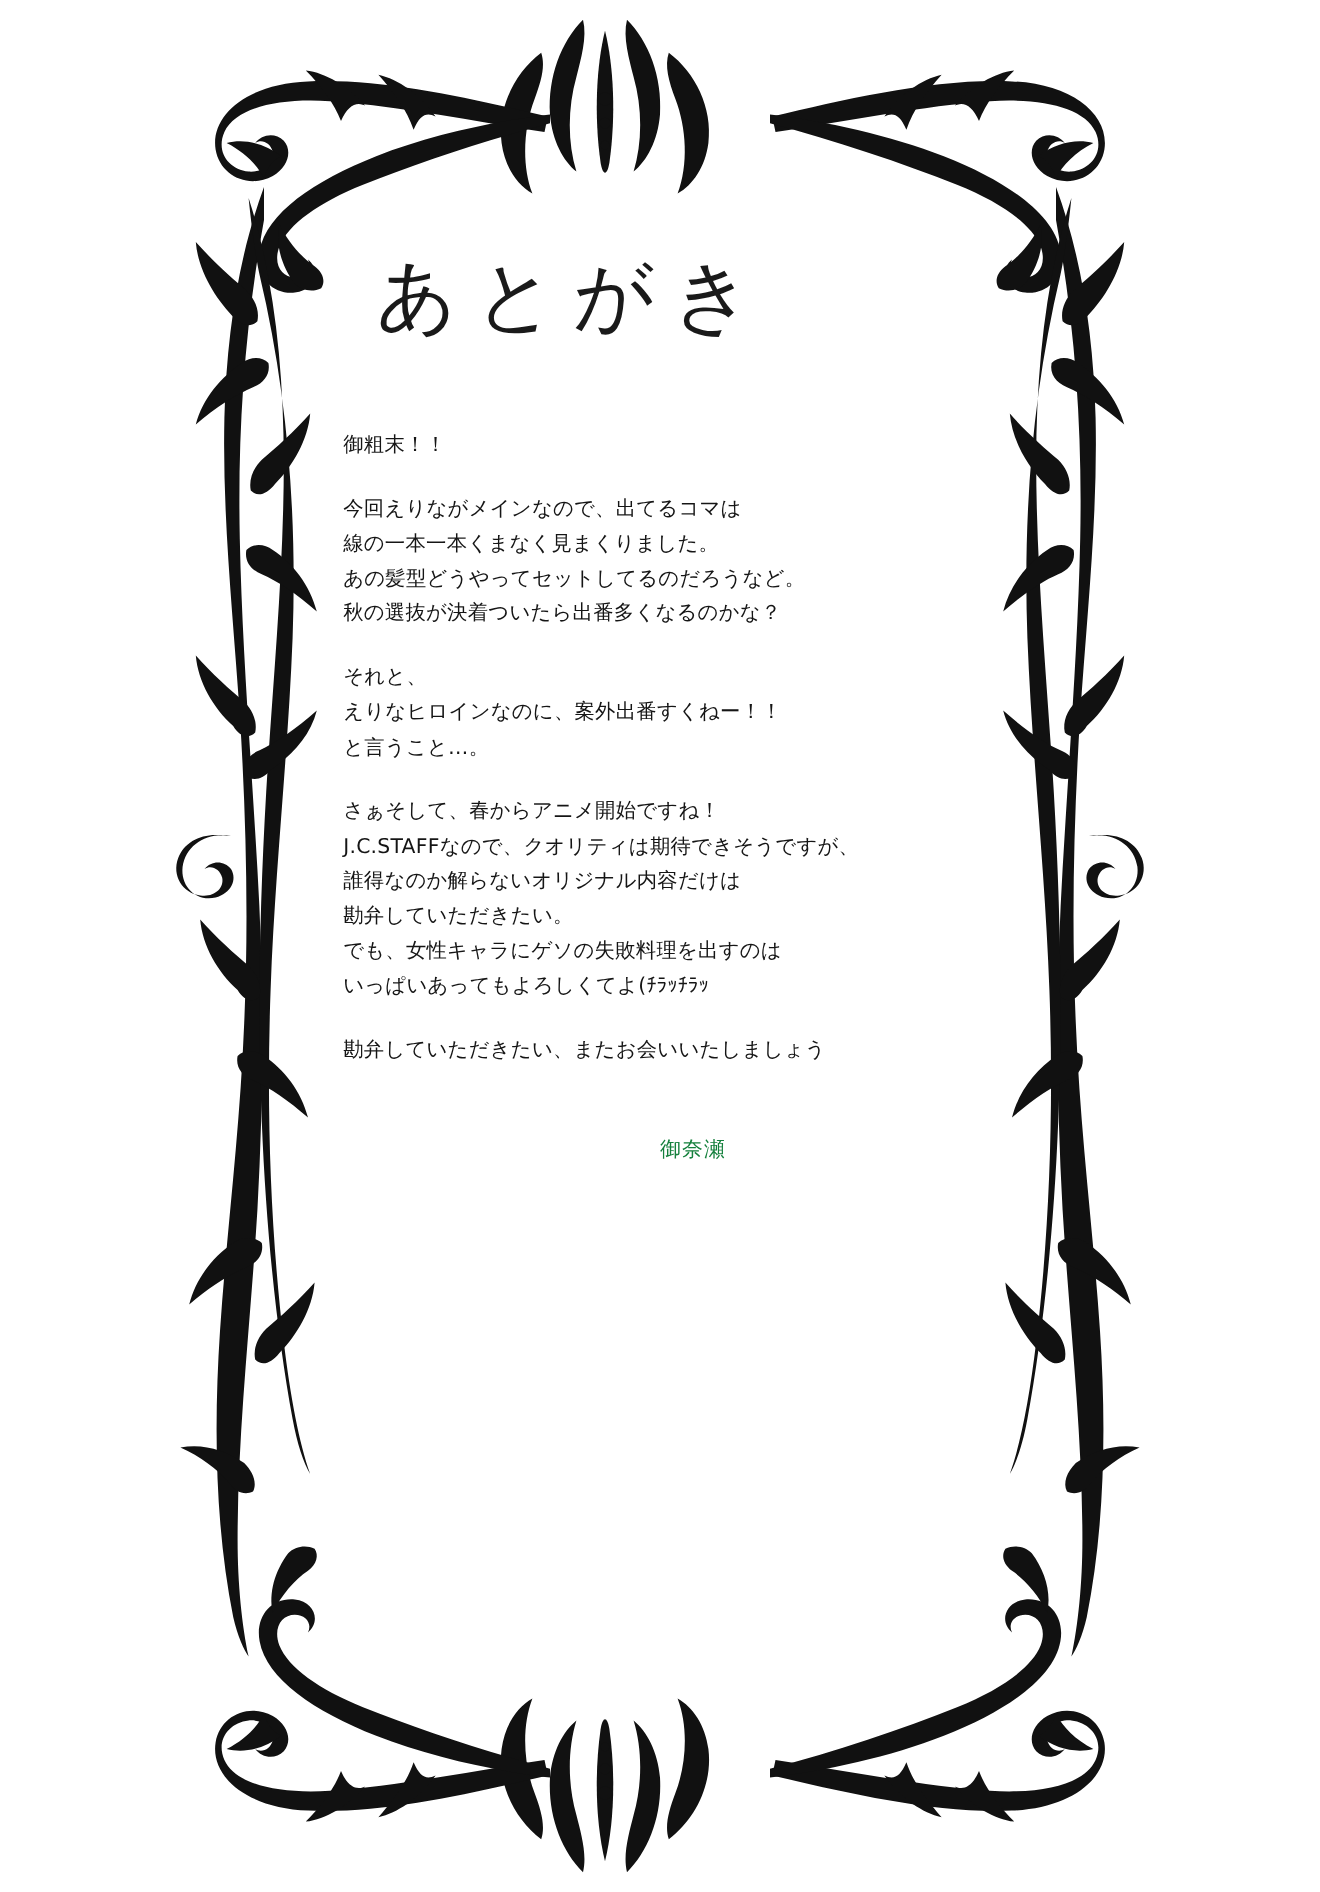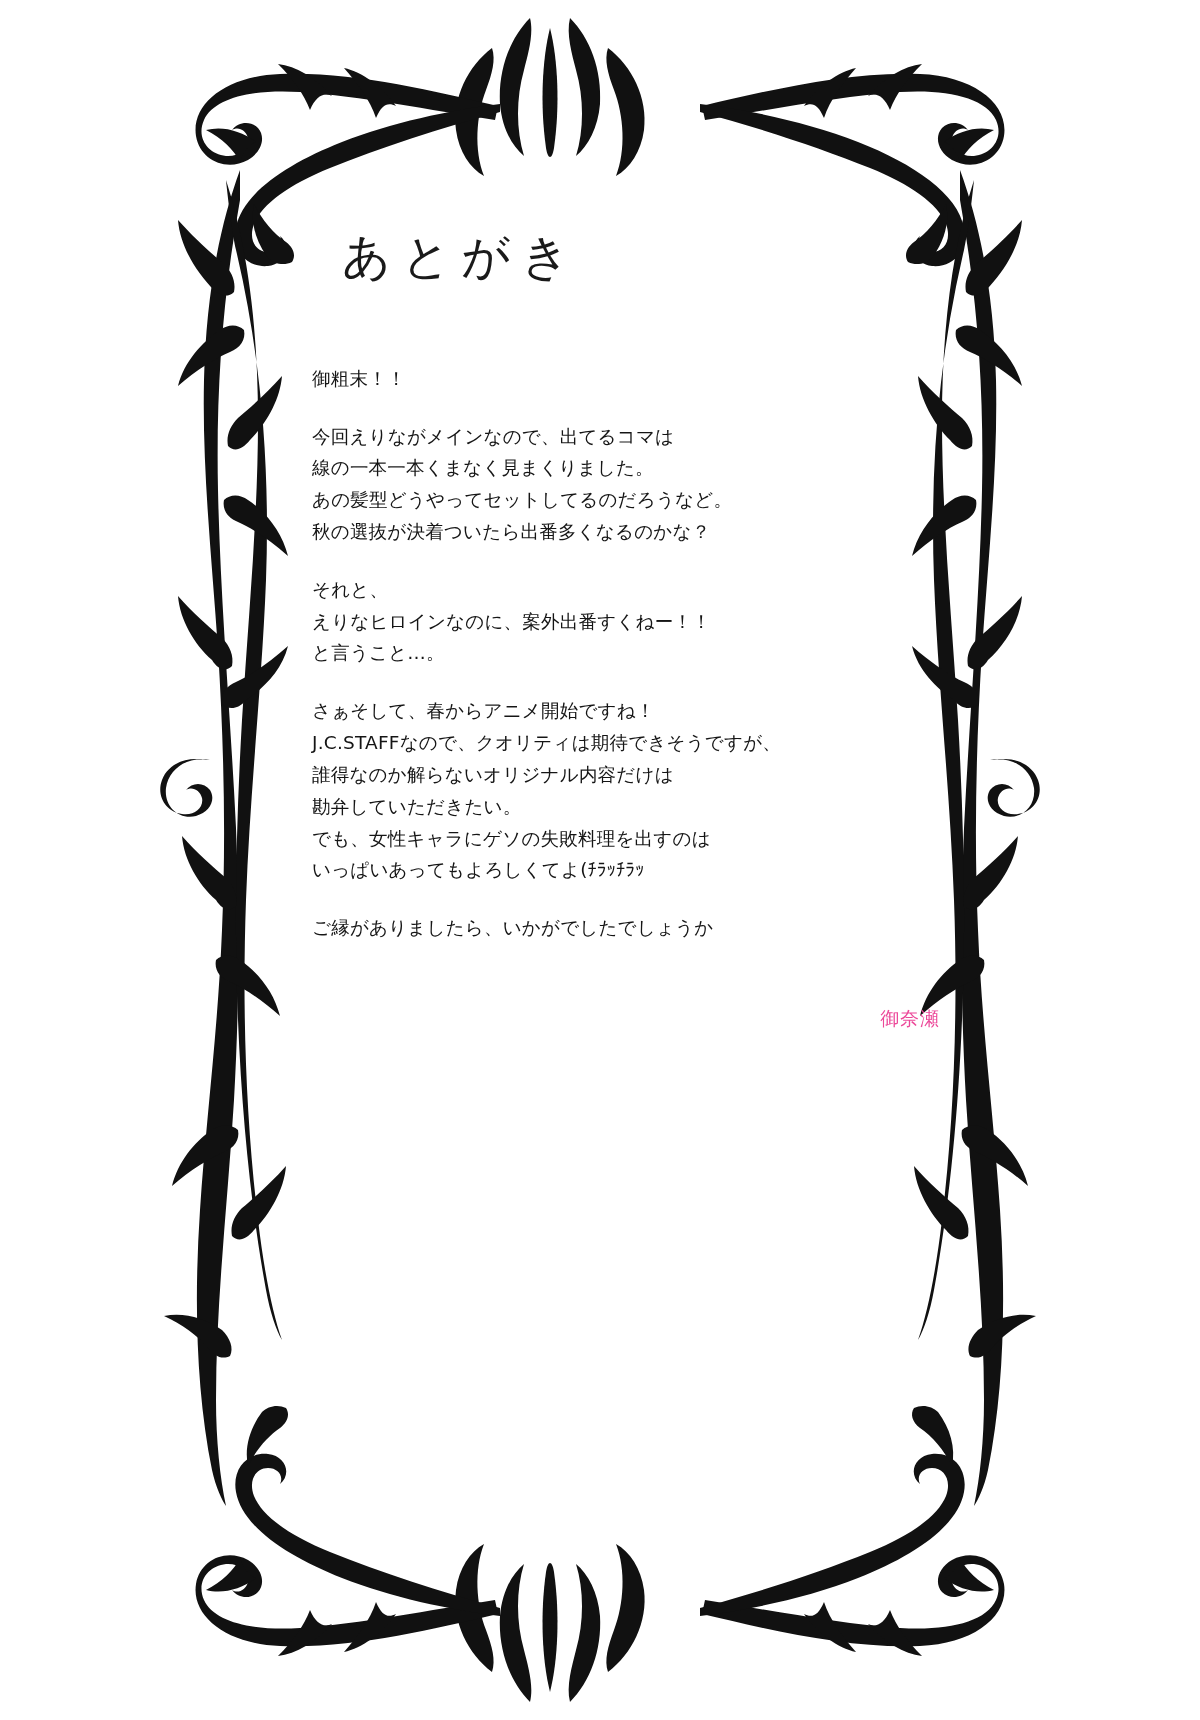--- a/index.html
+++ b/index.html
@@ -35,21 +35,21 @@
   
   .content {
     position: absolute;
     left: 300px;
     top: 230px;
     width: 640px;
   }
 
   .afterword-title {
     font-family: "DejaVu Sans", sans-serif;
-    font-size: 48px;
+    font-size: 72px;
     line-height: 1.1;
     letter-spacing: 0.22em;
     font-weight: 300;
     color: #1a1a1a;
     margin: 0 0 80px 42px;
     white-space: nowrap;
   }
 
   .body-block {
     font-family: "DejaVu Sans", sans-serif;
@@ -58,23 +58,22 @@
     letter-spacing: 0.012em;
     color: #151515;
     white-space: pre-wrap;
     margin: 0 0 26px 12px;
   }
 
   .signature {
     font-family: "DejaVu Sans", sans-serif;
     font-size: 19px;
     letter-spacing: 0.05em;
-    color: #ec4899;
+    color: #15803d;
     margin: 62px 0 0 300px;
-    text-align: right;
   }
 </style>
 </head>
 <body>
 
 <div class="page">
 
   <svg class="frame-svg" viewBox="0 0 1200 1720" xmlns="http://www.w3.org/2000/svg">
     <g fill="#111111">
 
@@ -176,18 +175,18 @@
 秋の選抜が決着ついたら出番多くなるのかな？</p>
     <p class="body-block">それと、
 えりなヒロインなのに、案外出番すくねー！！
 と言うこと…。</p>
     <p class="body-block">さぁそして、春からアニメ開始ですね！
 J.C.STAFFなので、クオリティは期待できそうですが、
 誰得なのか解らないオリジナル内容だけは
 勘弁していただきたい。
 でも、女性キャラにゲソの失敗料理を出すのは
 いっぱいあってもよろしくてよ(ﾁﾗｯﾁﾗｯ</p>
-    <p class="body-block">ご縁がありましたら、いかがでしたでしょうか</p>
+    <p class="body-block">勘弁していただきたい、またお会いいたしましょう</p>
 
     <div class="signature">御奈瀬</div>
   </div>
 
 </div>
 
 </body></html>

